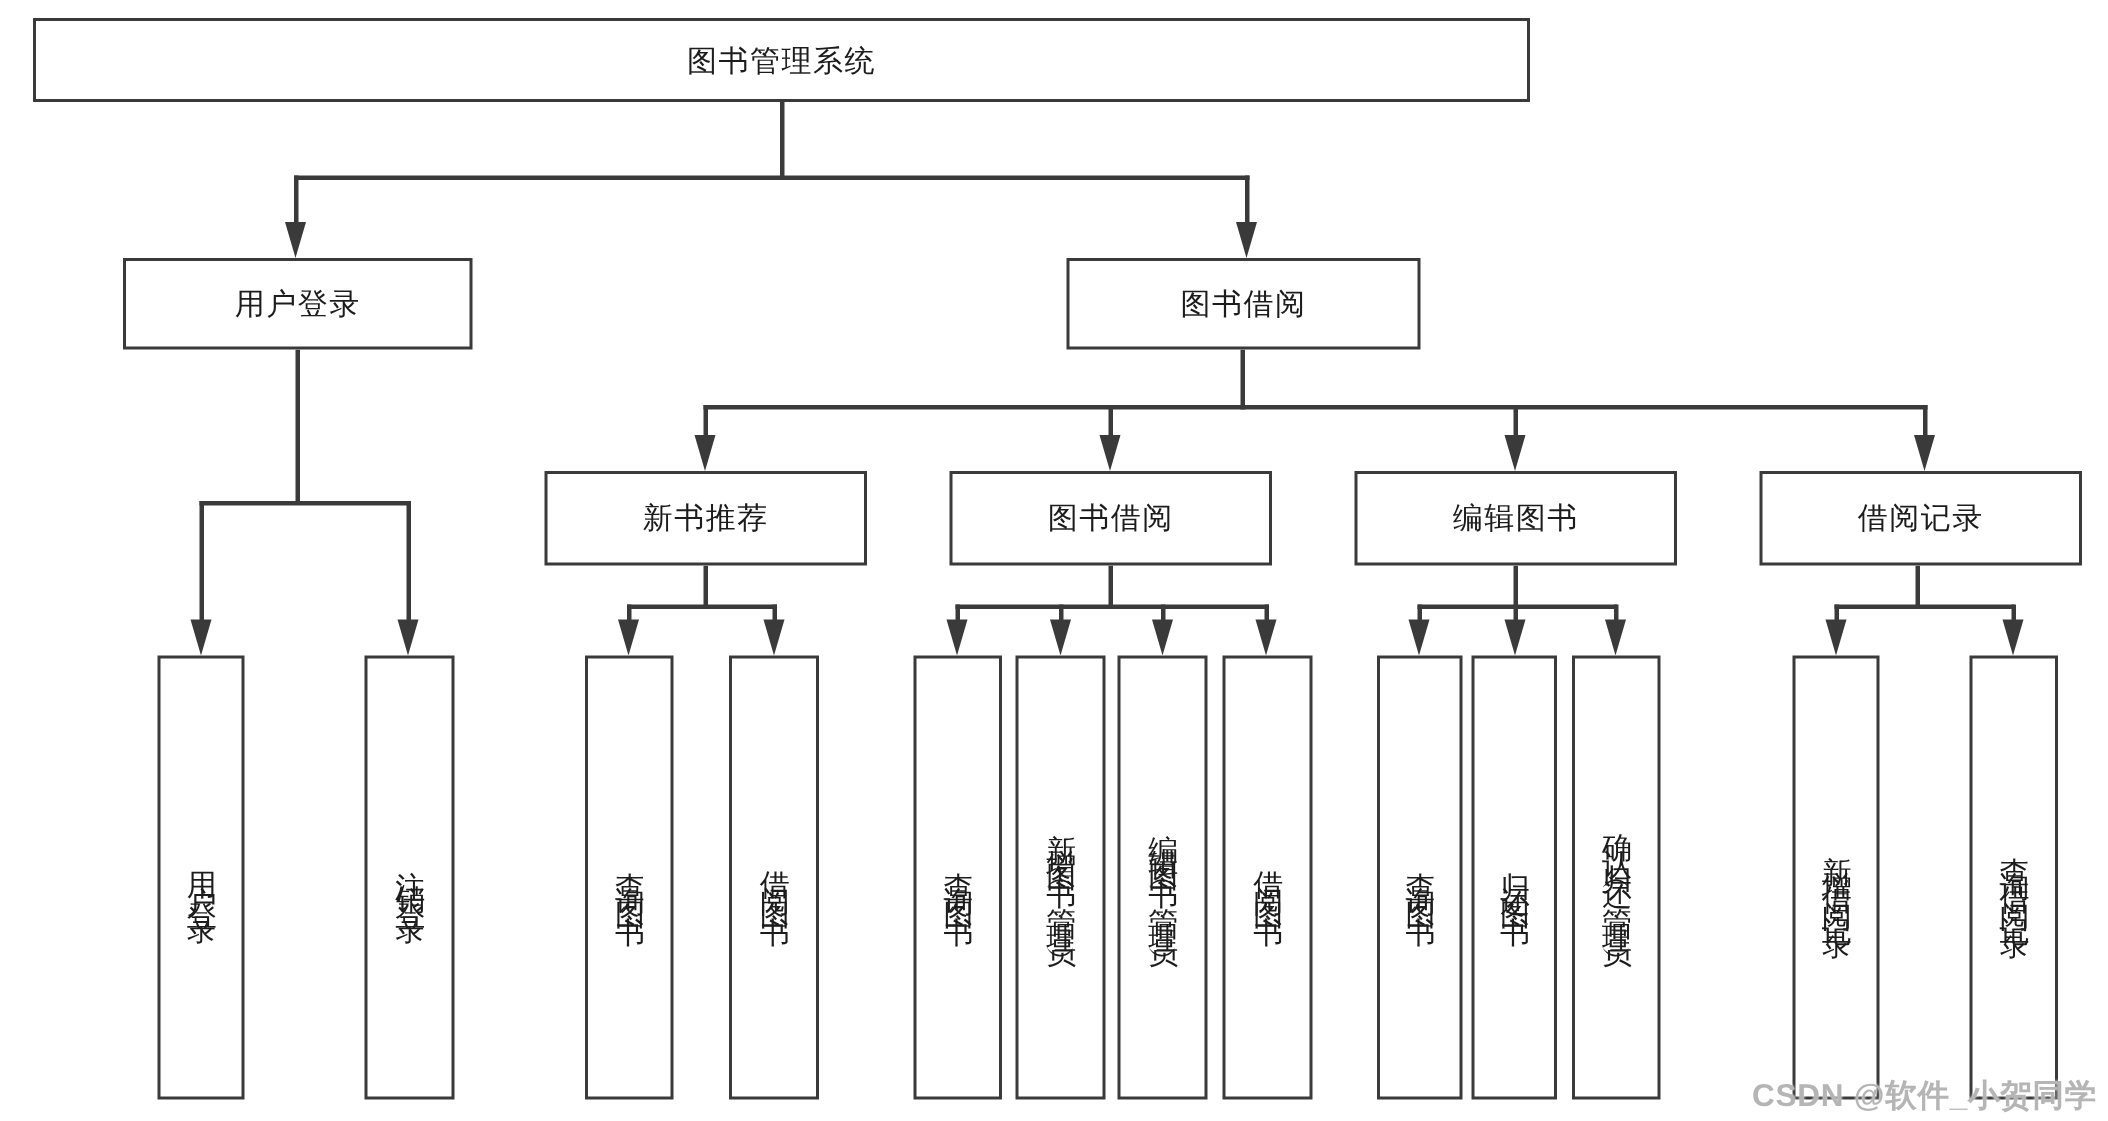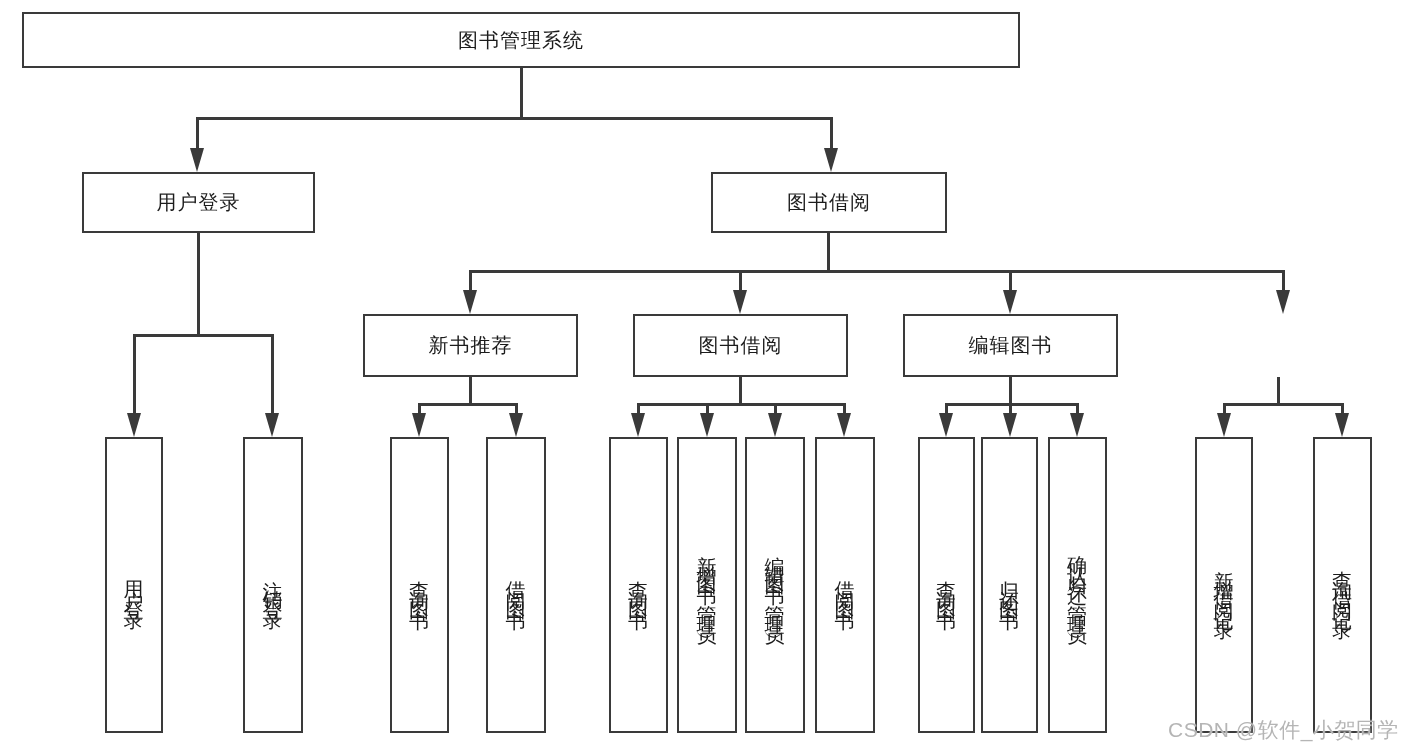--- a/index.html
+++ b/index.html
@@ -40,20 +40,21 @@
   }
   .watermark{
     position:absolute;
     left:1168px;top:716px;
     font-size:21px;
     color:var(--watermark);
     letter-spacing:0.5px;
     z-index:5;
     text-shadow:0 0 2px rgba(255,255,255,.9);
     white-space:nowrap;
+    font-weight:bold;
   }
 </style>
 </head>
 <body>
 
 <div class="stage">
 
   <div class="box" style="left:22px;top:12px;width:998px;height:56px;">
     <span>图书管理系统</span>
   </div>
@@ -91,20 +92,23 @@
   <div class="arrowhead" style="left:1276px;top:290px;"></div>
 
   <div class="box" style="left:363px;top:314px;width:215px;height:63px;">
     <span>新书推荐</span>
   </div>
   <div class="box" style="left:633px;top:314px;width:215px;height:63px;">
     <span>图书借阅</span>
   </div>
   <div class="box" style="left:903px;top:314px;width:215px;height:63px;">
     <span>编辑图书</span>
+  </div>
+  <div class="box" style="left:1173px;top:314px;width:215px;height:63px;">
+    <span>借阅记录</span>
   </div>
 
   <div class="vline" style="left:469px;top:377px;height:29px;"></div>
   <div class="hline" style="left:418px;top:403px;width:100px;"></div>
   <div class="vline" style="left:418px;top:403px;height:14px;"></div>
   <div class="arrowhead" style="left:412px;top:413px;"></div>
   <div class="vline" style="left:515px;top:403px;height:14px;"></div>
   <div class="arrowhead" style="left:509px;top:413px;"></div>
 
   <div class="vline" style="left:739px;top:377px;height:29px;"></div>

